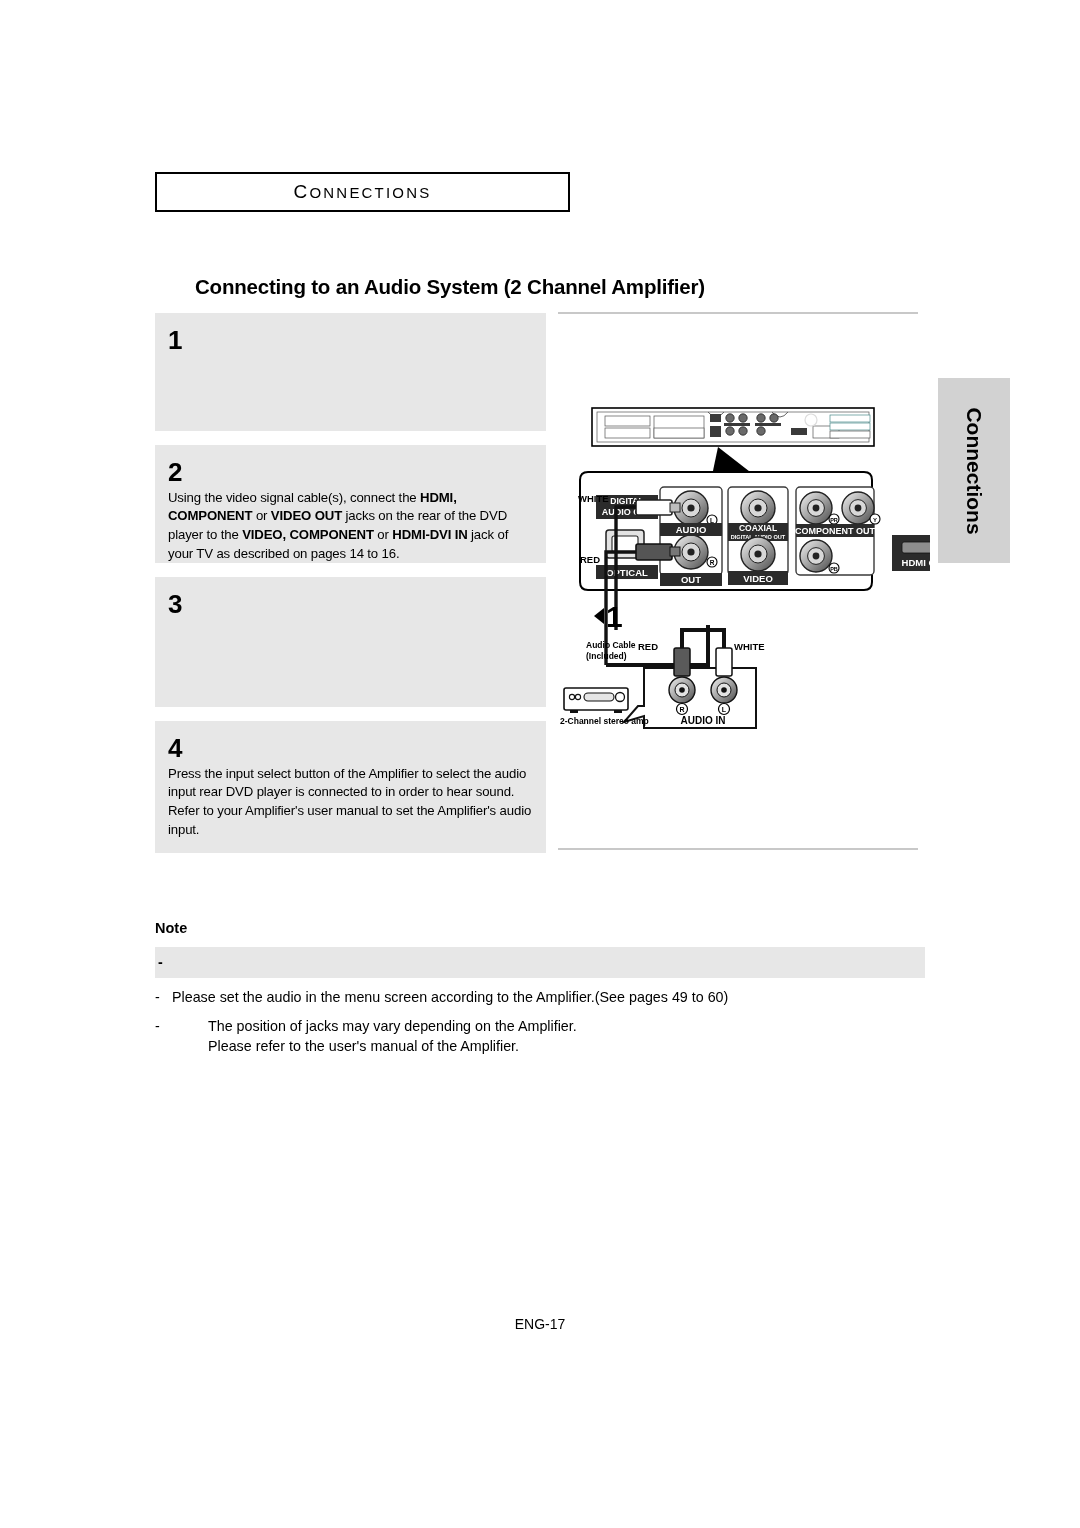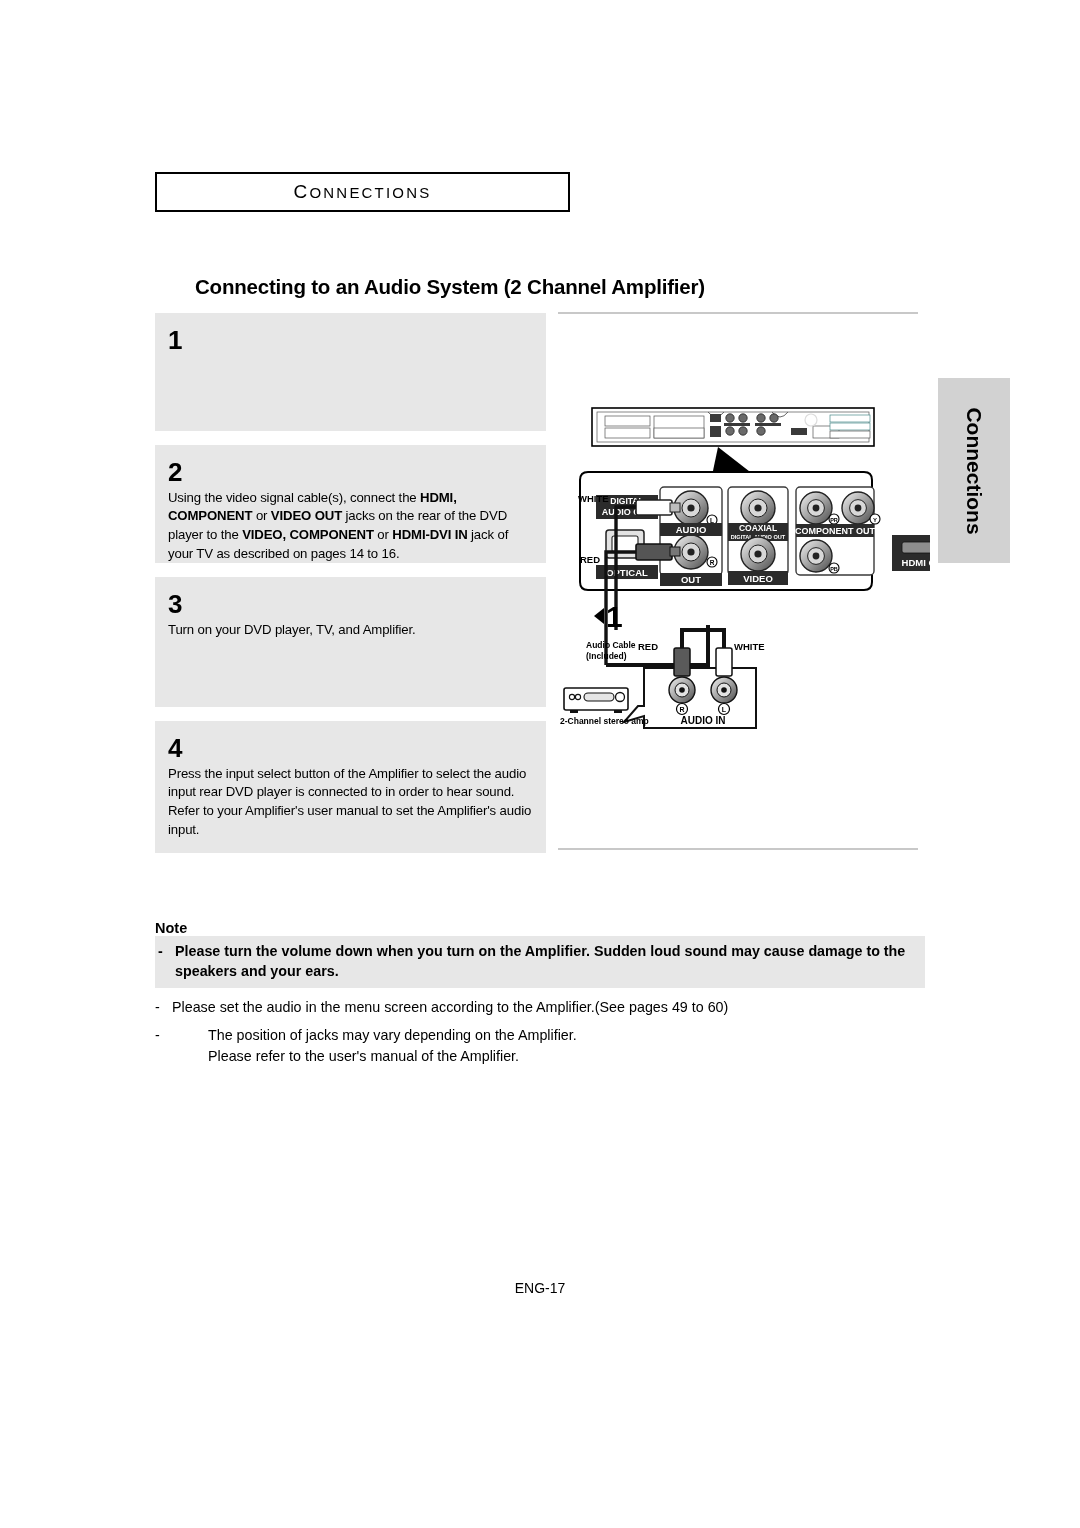--- a/index.html
+++ b/index.html
@@ -70,33 +70,33 @@
     background:#c8c8c8;
   }
   .rule-top{ top:312px; }
   .rule-bottom{ top:848px; }
 
   
   .diagram{ position:absolute; left:558px; top:330px; width:372px; height:400px; }
 
   
   .note{ position:absolute; left:155px; top:920px; width:770px; }
-  .note-heading{ font-size:14.5px; font-weight:bold; }
+  .note-heading{ font-size:14.5px; font-weight:bold; margin-bottom:11px; }
   .note-row{ display:flex; font-size:14.3px; line-height:1.43; margin-bottom:8px; }
   .note-row .dash{ width:17px; flex:0 0 17px; }
   .note-row .txt{ flex:1; }
   .note-hl{
     background:#e7e7e7; font-weight:bold; padding:5px 0 6px 0;
     margin-bottom:9px;
   }
   .note-hl .dash{ padding-left:3px; width:20px; flex:0 0 20px; }
 
   
   .footer{
-    position:absolute; left:0; top:1280px; width:1080px;
+    position:absolute; left:0; top:1316px; width:1080px;
     text-align:center; font-size:14px;
   }
 </style>
 </head>
 <body>
 
 <div class="chapter-box">
   <div class="label"><span class="cap">C</span><span>ONNECTIONS</span></div>
 </div>
 
@@ -112,21 +112,20 @@
 <div class="steps">
   <div class="step step-1">
     <div class="num">1</div>
   </div>
   <div class="step step-2">
     <div class="num">2</div>
     <div class="body"><span>Using the video signal cable(s), connect the </span><b>HDMI, COMPONENT</b><span> or </span><b>VIDEO OUT</b><span> jacks on the rear of the DVD player to the </span><b>VIDEO, COMPONENT</b><span> or </span><b>HDMI-DVI IN</b><span> jack of your TV as described on pages 14 to 16.</span></div>
   </div>
   <div class="step step-3">
     <div class="num">3</div>
-    <div class="body"><span>Turn on your DVD player, TV, and Amplifier.</span></div>
   </div>
   <div class="step step-4">
     <div class="num">4</div>
     <div class="body"><span>Press the input select button of the Amplifier to select the audio input rear DVD player is connected to in order to hear sound. Refer to your Amplifier's user manual to set the Amplifier's audio input.</span></div>
   </div>
 </div>
 
 <div class="diagram">
   <svg width="372" height="400" viewBox="0 0 372 400">
     <defs>
@@ -314,21 +313,20 @@
       <text x="2" y="394" font-family="Liberation Sans, sans-serif" font-size="8.5" font-weight="bold">2-Channel stereo amp</text>
     </g>
   </svg>
 </div>
 
 <div class="note">
   <div class="note-heading">Note</div>
 
   <div class="note-row note-hl">
     <div class="dash">-</div>
-    <div class="txt">Please turn the volume down when you turn on the Amplifier. Sudden loud sound may cause damage to the speakers and your ears.</div>
   </div>
 
   <div class="note-row">
     <div class="dash">-</div>
     <div class="txt">Please set the audio in the menu screen according to the Amplifier.(See pages 49 to 60)</div>
   </div>
 
   <div class="note-row">
     <div class="dash">-</div>
     <div class="txt" style="white-space:pre-line;margin-left:36px;">The position of jacks may vary depending on the Amplifier.

